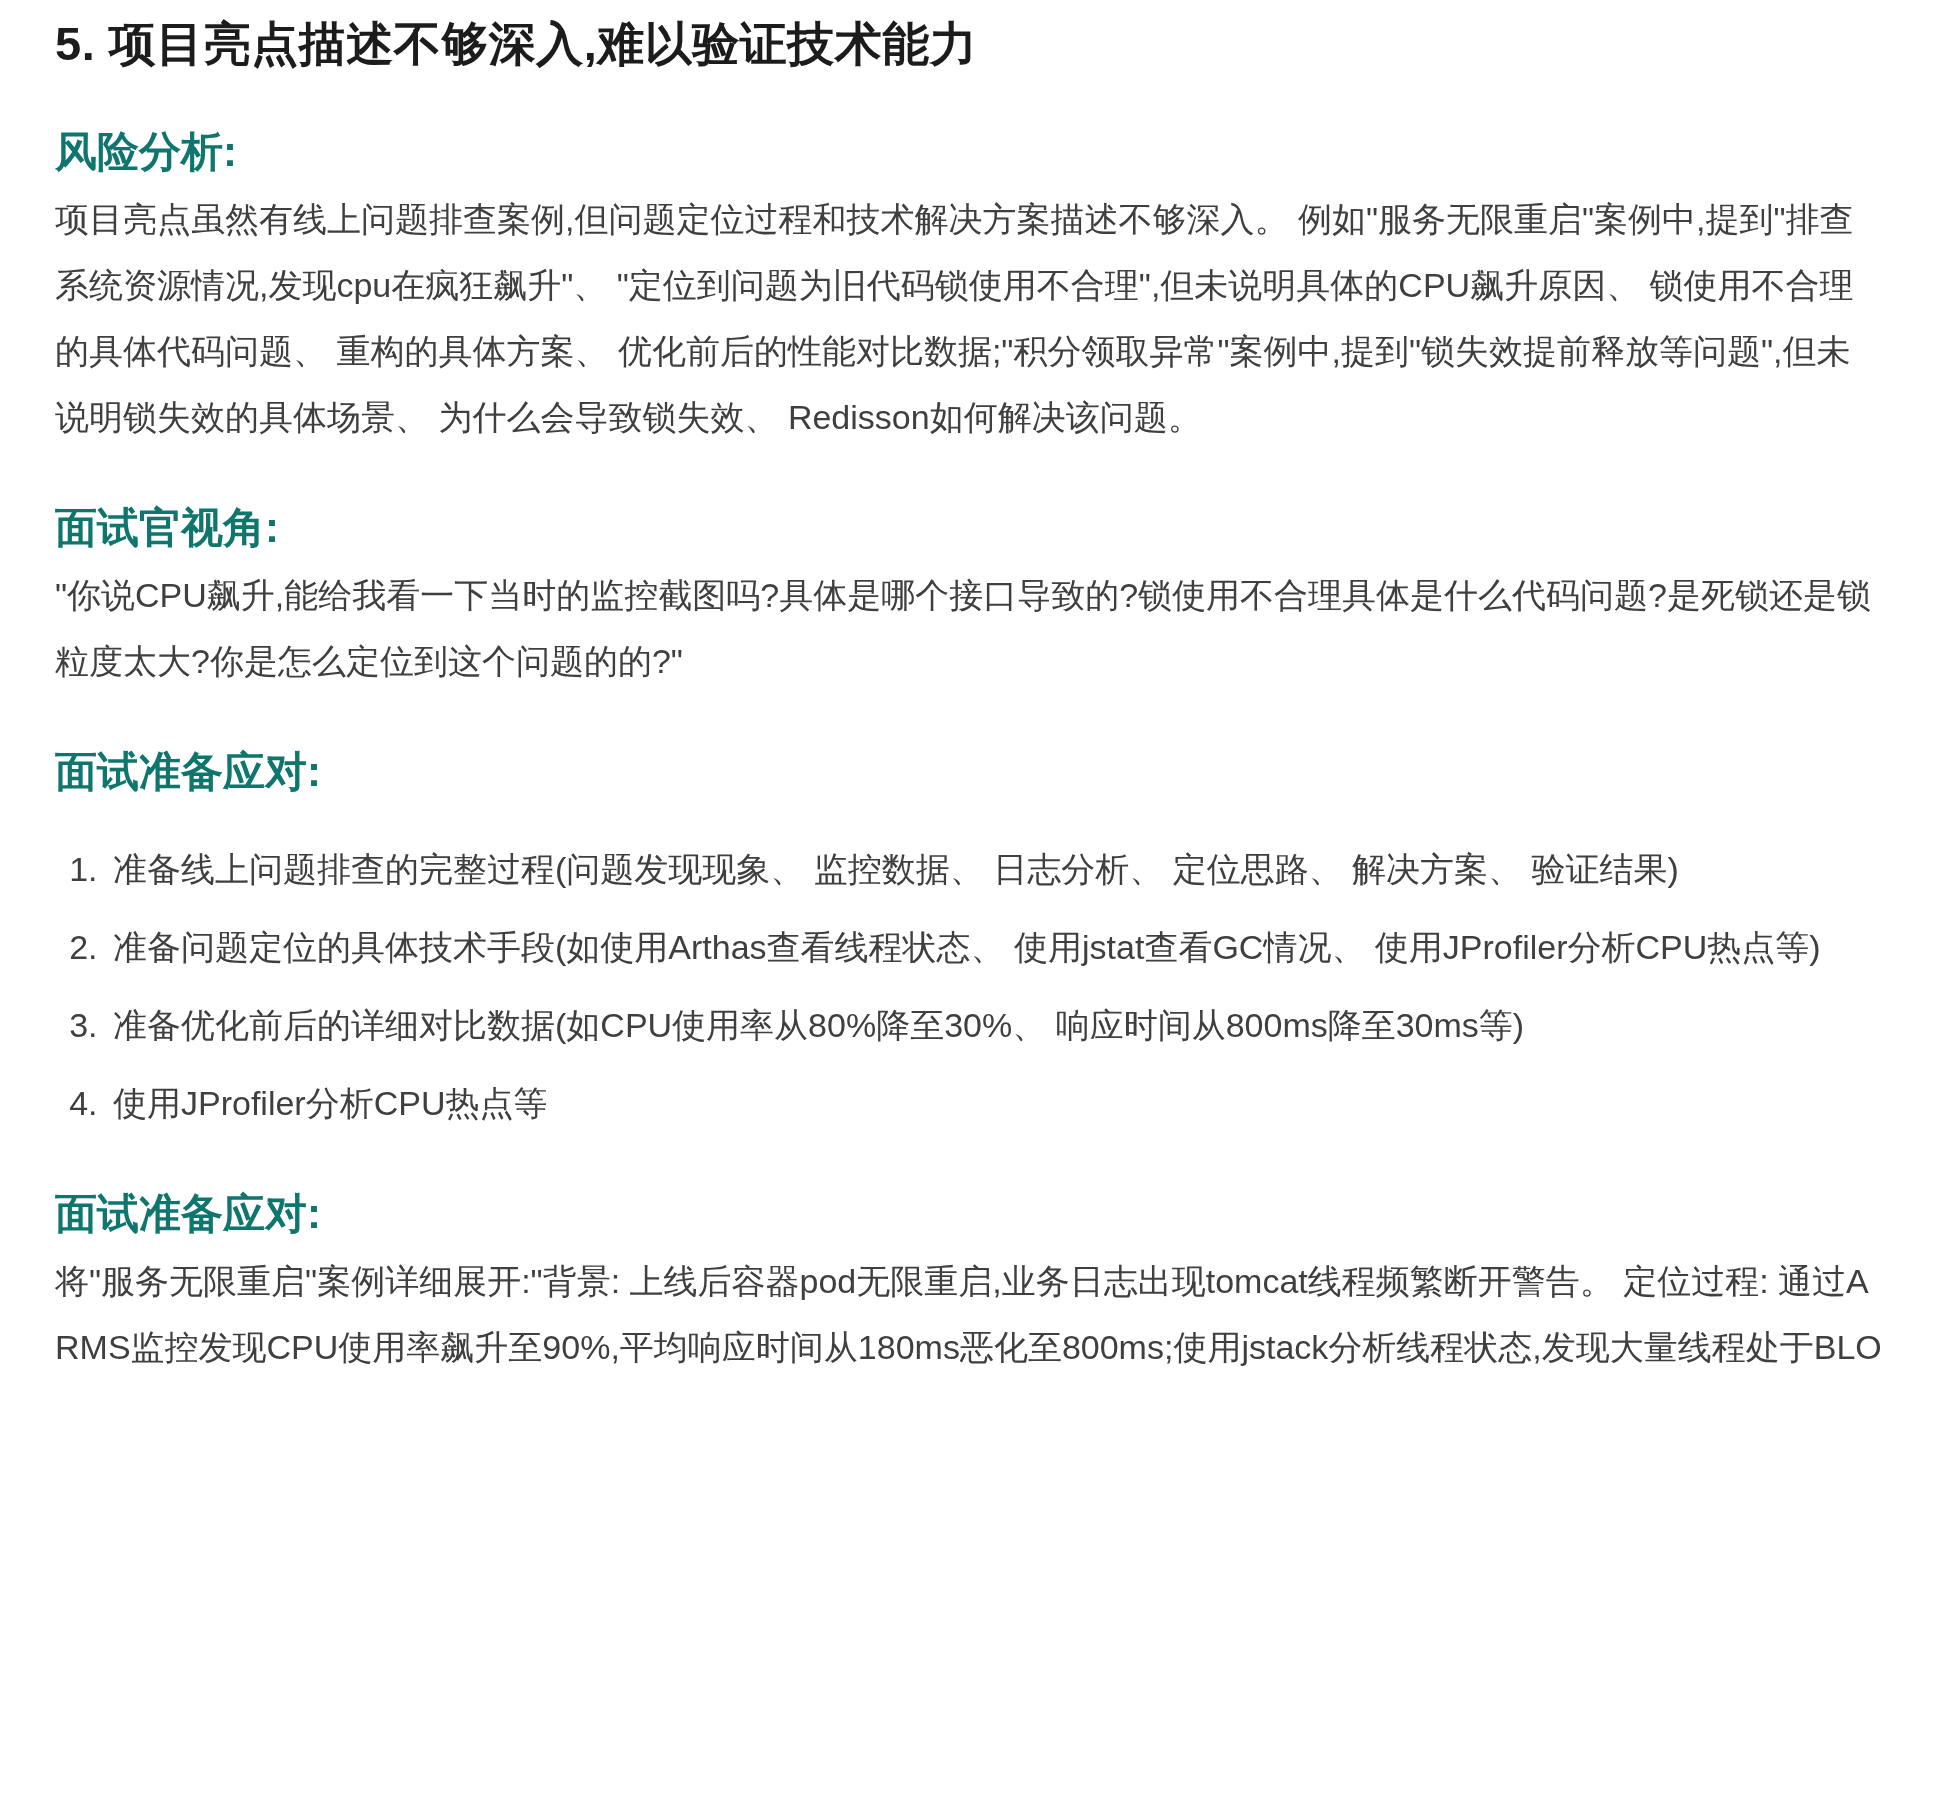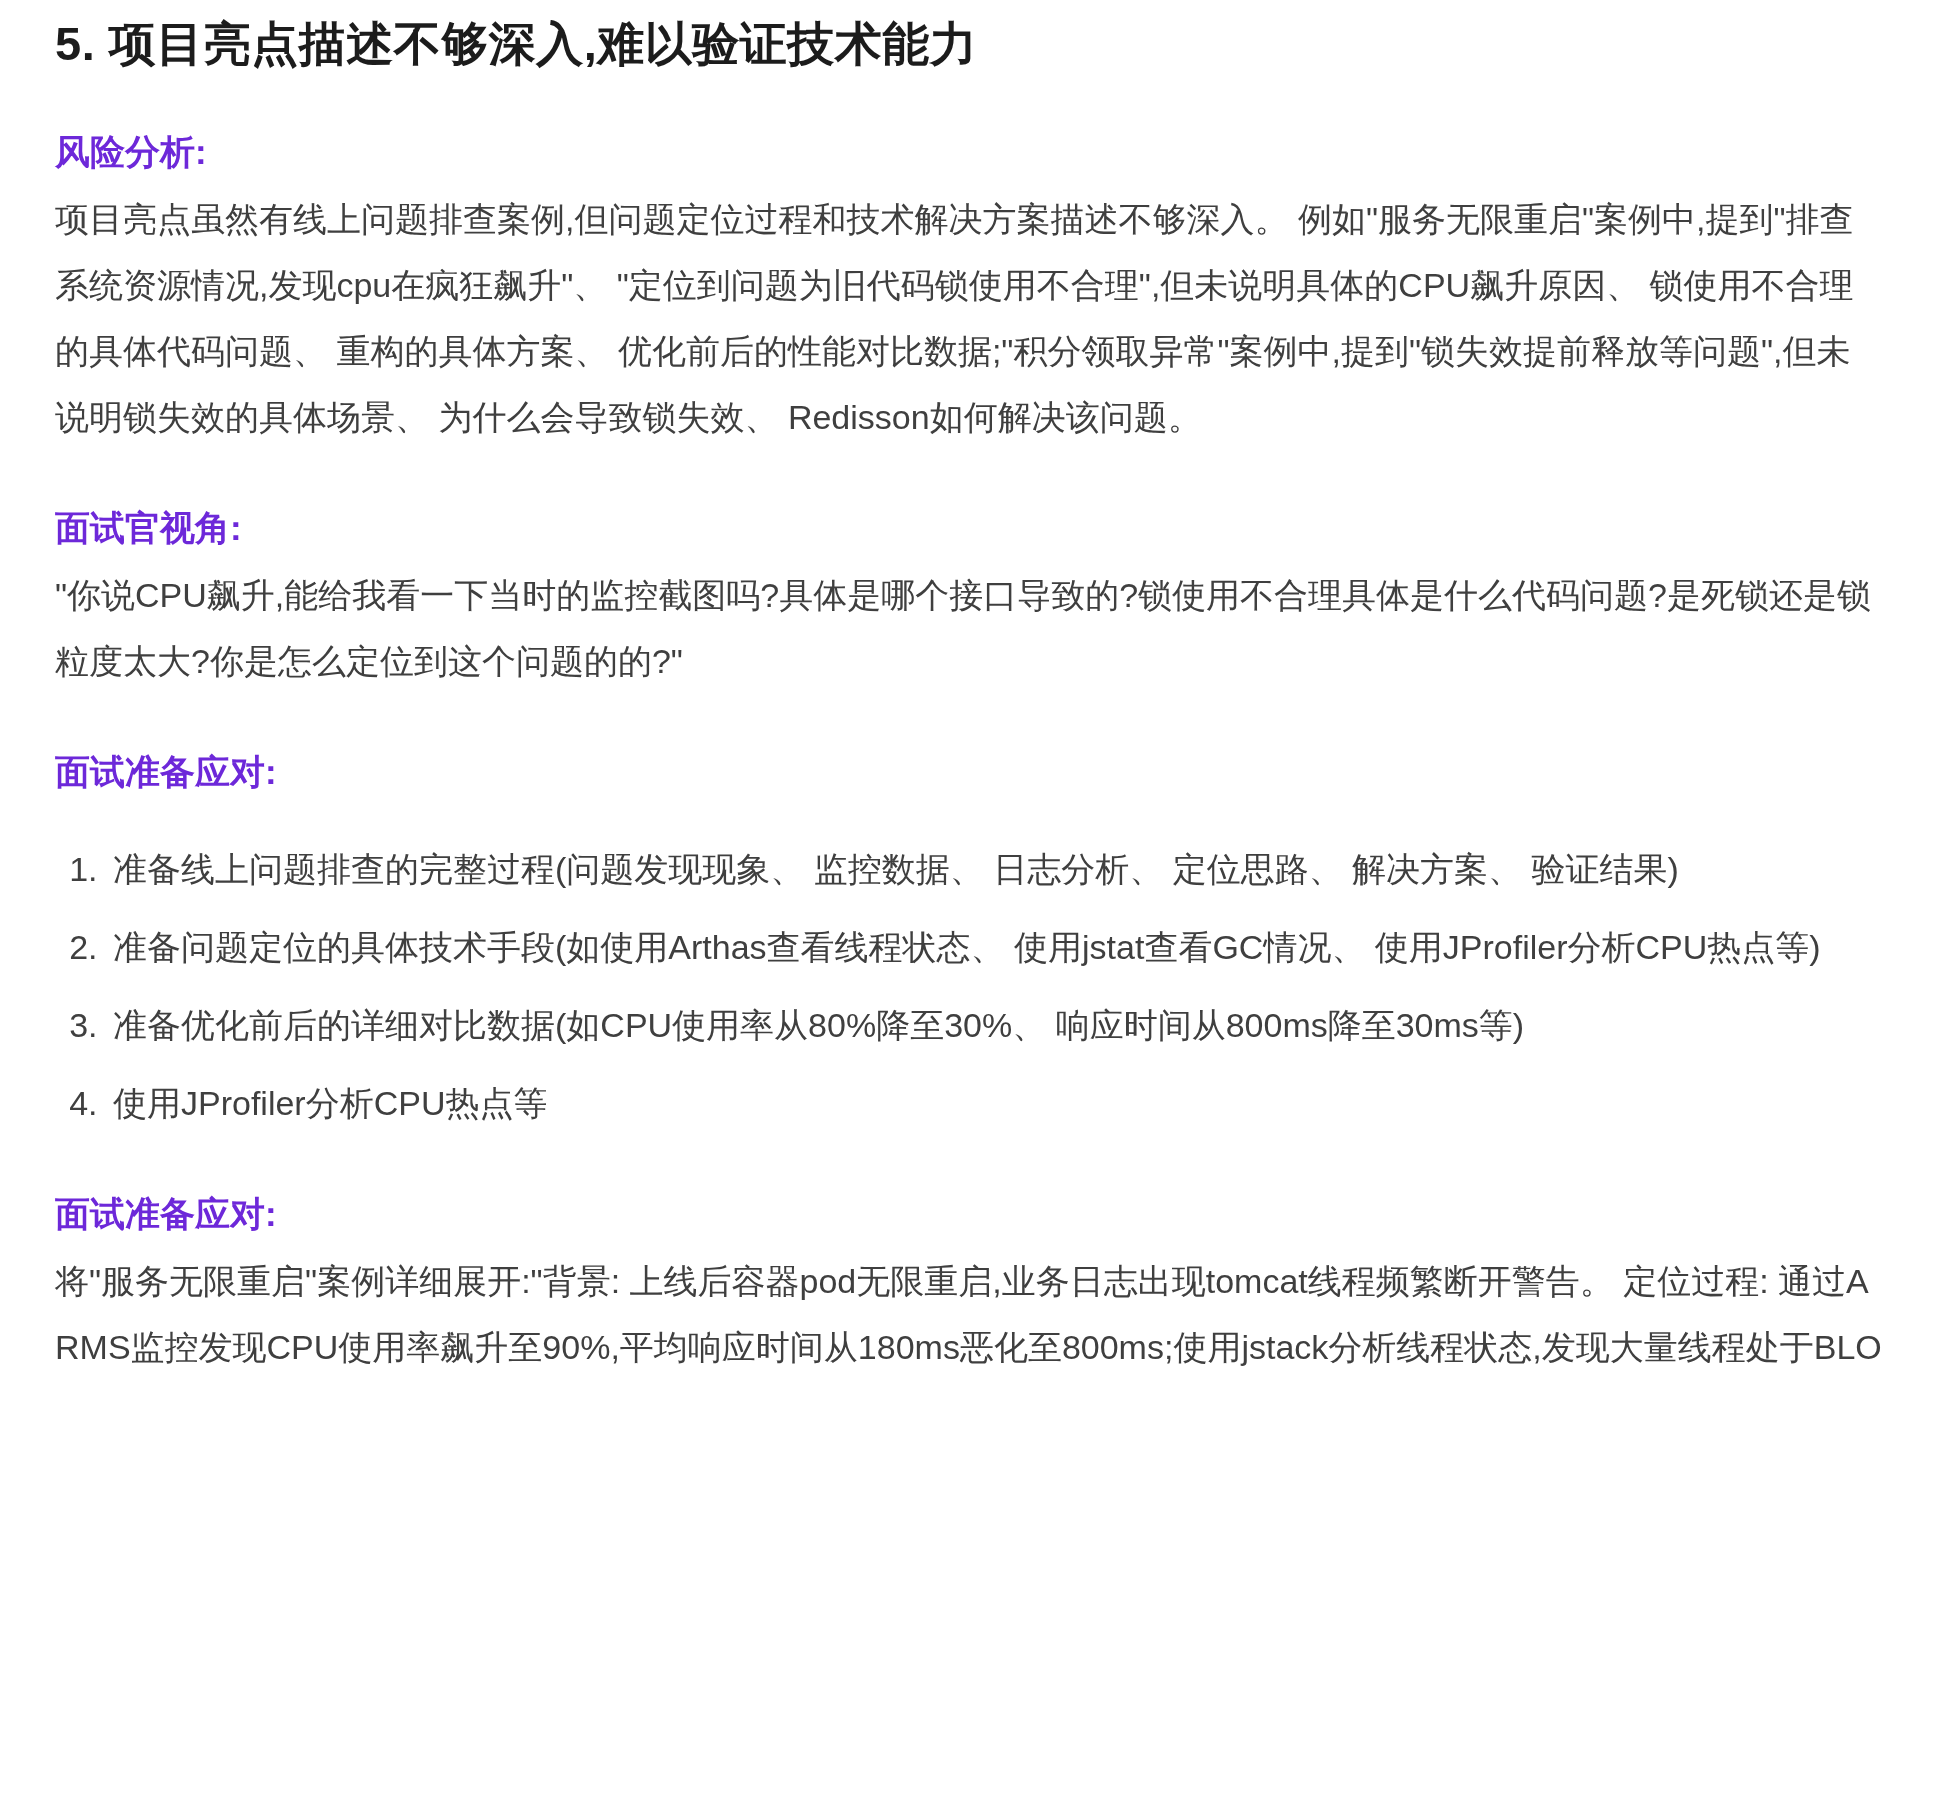--- a/index.html
+++ b/index.html
@@ -36,24 +36,24 @@
   }
   p.loc strong {
     color: #1c1c1c;
     margin-right: 10px;
   }
   section.sec {
     margin-top: 58px;
   }
   section.sec h3 {
     margin: 0;
-    font-size: 35px;
+    font-size: 42px;
     line-height: 40px;
     font-weight: bold;
-    color: #6d28d9;
+    color: #0f766e;
   }
   section.sec p.body {
     margin: 14px 0 0 0;
     font-size: 34px;
     line-height: 66px;
     color: #3f3f3f;
     word-break: break-all;
   }
   section.sec ol {
     margin: 44px 0 0 0;

